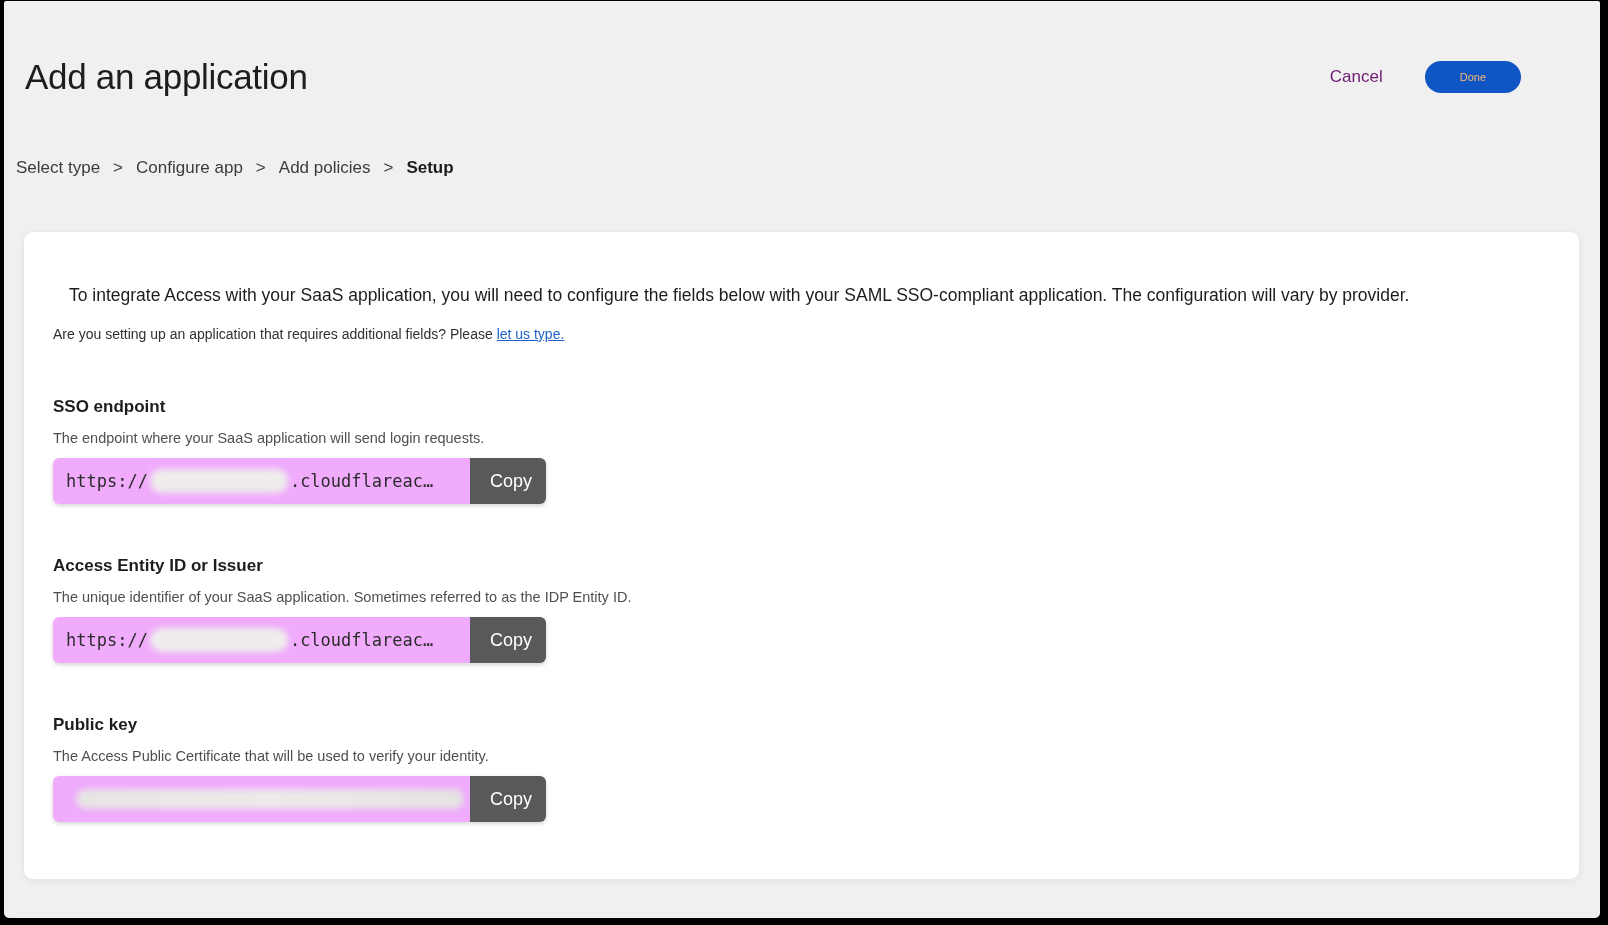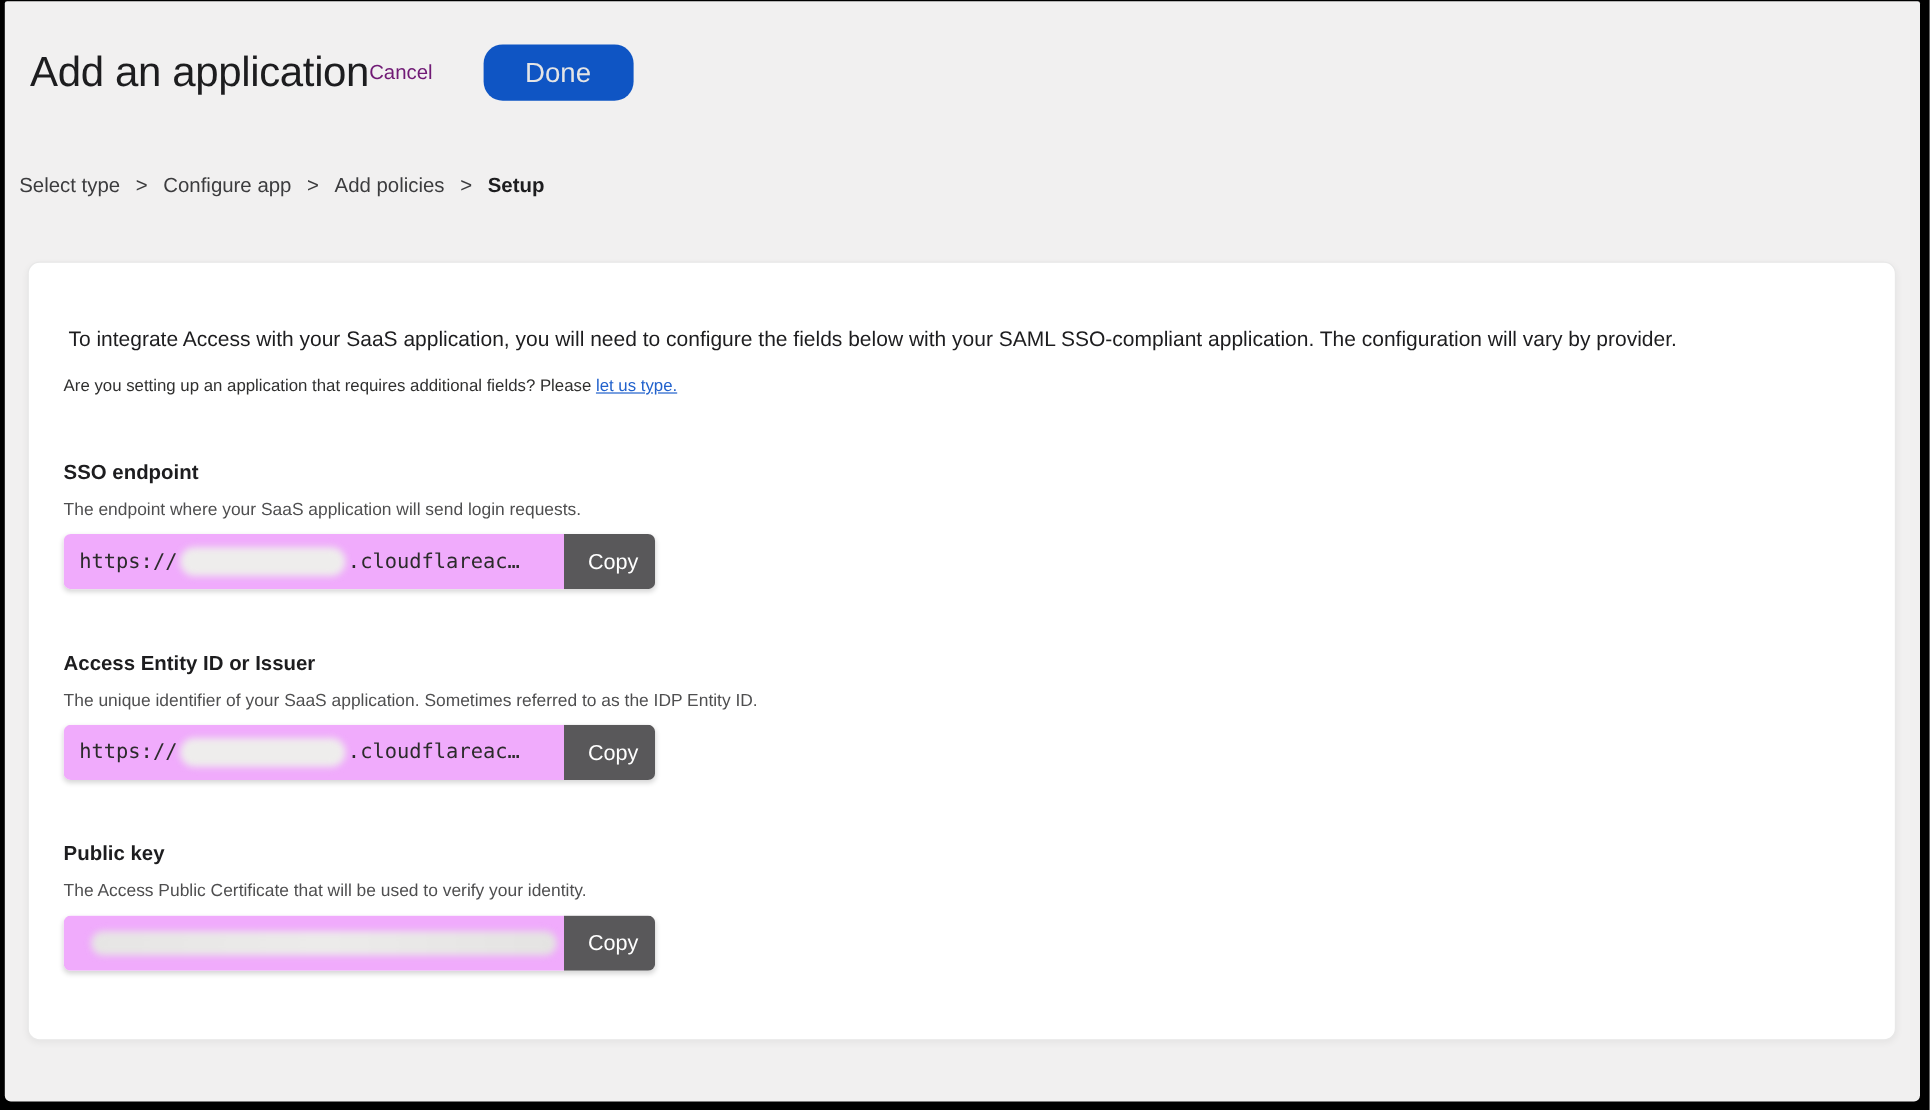--- a/index.html
+++ b/index.html
@@ -13,43 +13,43 @@
   .screen {
     position: absolute;
     top: 1px; left: 4px; right: 8px; bottom: 7px;
     background: #f1f0f0;
     border-radius: 2px 2px 5px 5px;
     overflow: hidden;
   }
   
   .topbar {
     display: flex;
-    justify-content: flex-start;
+    justify-content: space-between;
     align-items: center;
-    padding: 36px 79px 0 21px;
+    padding: 56px 79px 0 21px;
   }
   .page-title {
     margin: 0;
     font-size: 35px;
     font-weight: 400;
     letter-spacing: -0.3px;
     color: #1d1d1f;
   }
   .actions { display: flex; align-items: center; gap: 42px; }
   .cancel-link {
     font-size: 17px;
     color: #701a75;
     text-decoration: none;
     cursor: pointer;
   }
   .done-btn {
     background: #0f55c4;
-    color: #e5e5e5;
+    color: #fdba74;
     font-family: "Liberation Sans", sans-serif;
-    font-size: 23px;
+    font-size: 11px;
     border: none;
     border-radius: 16px;
     padding: 10px 35px;
     cursor: pointer;
   }
   
   .breadcrumb {
     margin: 61px 0 0 12px;
     font-size: 17px;
     color: #3c3c3e;
@@ -68,21 +68,21 @@
     box-shadow: 0 2px 6px rgba(0,0,0,0.05);
     padding: 29px 29px 0 29px;
   }
   .card-heading {
     margin: 0;
     font-size: 21px;
     font-weight: 700;
     color: #1d1d1f;
   }
   .intro {
-    margin: 24px 0 0 4px;
+    margin: 24px 0 0 16px;
     font-size: 17.5px;
     color: #1d1d1f;
     line-height: 1.2;
   }
   .note {
     margin: 20px 0 0 0;
     font-size: 14px;
     color: #30302f;
   }
   .note a {

